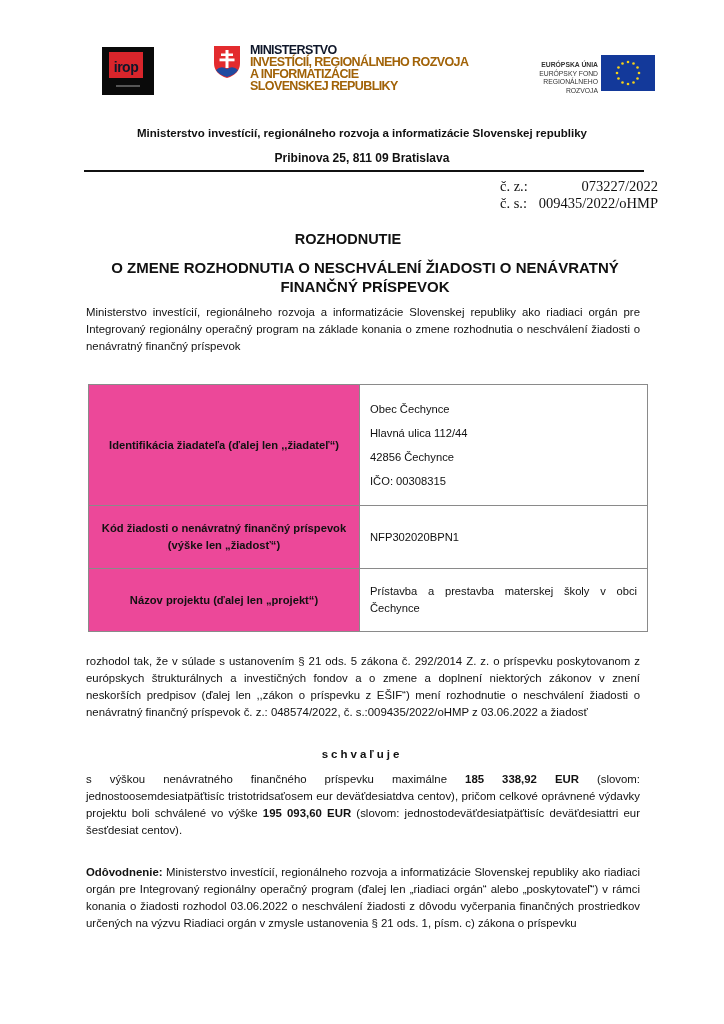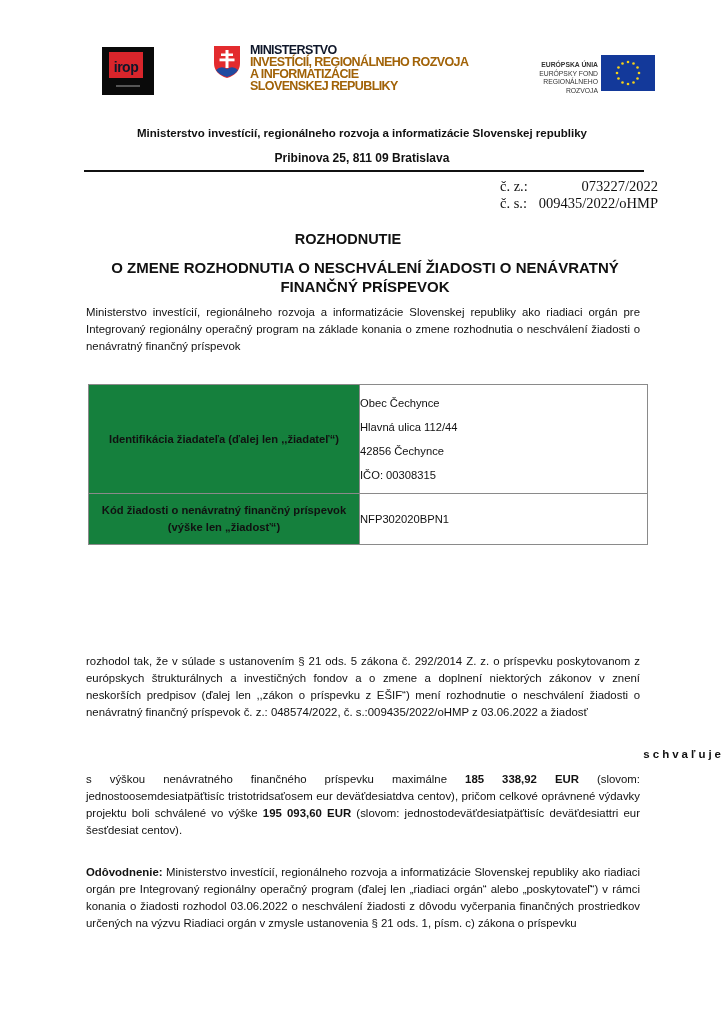--- a/index.html
+++ b/index.html
@@ -31,31 +31,31 @@
   .refs .row { display: flex; width: 158px; justify-content: space-between; margin-left: 20px; }
 
   .title1 { left: 0; width: 696px; top: 231px; text-align: center; font-weight: bold; font-size: 14.5px; }
   .title2 { left: 100px; width: 530px; top: 258px; text-align: center; font-weight: bold; font-size: 15px; line-height: 19px; }
 
   .para { left: 86px; width: 554px; font-size: 11.4px; line-height: 17px; text-align: justify; }
   .intro { top: 304px; }
 
   table.info { position: absolute; left: 88px; top: 384px; width: 560px; border-collapse: collapse; font-size: 11.2px; }
   table.info td { border: 1.5px solid #8a8a8a; vertical-align: middle; }
-  table.info td.label { background: #15803d; font-weight: bold; text-align: center; width: 250px; padding: 4px 10px; line-height: 17px; }
-  table.info td.value { background: #fff; padding: 4px 0; line-height: 17px; }
+  table.info td.label { background: #ec4899; font-weight: bold; text-align: center; width: 250px; padding: 10px 10px; line-height: 17px; }
+  table.info td.value { background: #fff; padding: 4px 10px; line-height: 17px; }
   .addr-line { display: block; line-height: 24px; }
   .row1 td { height: 100px; }
   .row2 td { height: 42px; }
   .row3 td { height: 42px; }
   .row4 td { height: 40px; }
   .just { text-align: justify; }
 
   .decision { top: 653px; }
-  .approve-head { left: 0; width: 724px; top: 748px; text-align: right; font-weight: bold; font-size: 11.5px; letter-spacing: 3px; }
+  .approve-head { left: 0; width: 724px; top: 748px; text-align: center; font-weight: bold; font-size: 11.5px; letter-spacing: 3px; }
   .approve { top: 771px; }
   .reason { top: 864px; }
   b.num { font-weight: bold; }
 </style>
 </head>
 <body>
 
 <div class="abs irop-logo">
   <div class="red">irop</div>
   <div class="sub"></div>
@@ -128,20 +128,24 @@
       <span class="addr-line">Obec Čechynce</span>
       <span class="addr-line">Hlavná ulica 112/44</span>
       <span class="addr-line">42856 Čechynce</span>
       <span class="addr-line">IČO: 00308315</span>
     </td>
   </tr>
   <tr class="row2">
     <td class="label">Kód žiadosti o nenávratný finančný príspevok (výške len „žiadosť“)</td>
     <td class="value">NFP302020BPN1</td>
   </tr>
+  <tr class="row3">
+    <td class="label">Názov projektu (ďalej len „projekt“)</td>
+    <td class="value just">Prístavba a prestavba materskej školy v obci Čechynce</td>
+  </tr>
 </tbody>
   </table>
 
 <div class="abs para decision">rozhodol tak, že v súlade s ustanovením § 21 ods. 5 zákona č. 292/2014 Z. z. o príspevku poskytovanom z európskych štrukturálnych a investičných fondov a o zmene a doplnení niektorých zákonov v znení neskorších predpisov (ďalej len ,,zákon o príspevku z EŠIF“) mení rozhodnutie o neschválení žiadosti o nenávratný finančný príspevok č. z.: 048574/2022, č. s.:009435/2022/oHMP z 03.06.2022 a žiadosť</div>
 
 <div class="abs approve-head">schvaľuje</div>
 <div class="abs para approve"><span>s výškou nenávratného finančného príspevku maximálne </span><b class="num">185 338,92 EUR</b><span> (slovom: jednostoosemdesiatpäťtisíc tristotridsaťosem eur deväťdesiatdva centov), pričom celkové oprávnené výdavky projektu boli schválené vo výške </span><b class="num">195 093,60 EUR</b><span> (slovom: jednostodeväťdesiatpäťtisíc deväťdesiattri eur šesťdesiat centov).</span></div>
 
 <div class="abs para reason"><b>Odôvodnenie:</b><span> Ministerstvo investícií, regionálneho rozvoja a informatizácie Slovenskej republiky ako riadiaci orgán pre Integrovaný regionálny operačný program (ďalej len „riadiaci orgán“ alebo „poskytovateľ“) v rámci konania o žiadosti rozhodol 03.06.2022 o neschválení žiadosti z dôvodu vyčerpania finančných prostriedkov určených na výzvu Riadiaci orgán v zmysle ustanovenia § 21 ods. 1, písm. c) zákona o príspevku</span></div>
 

